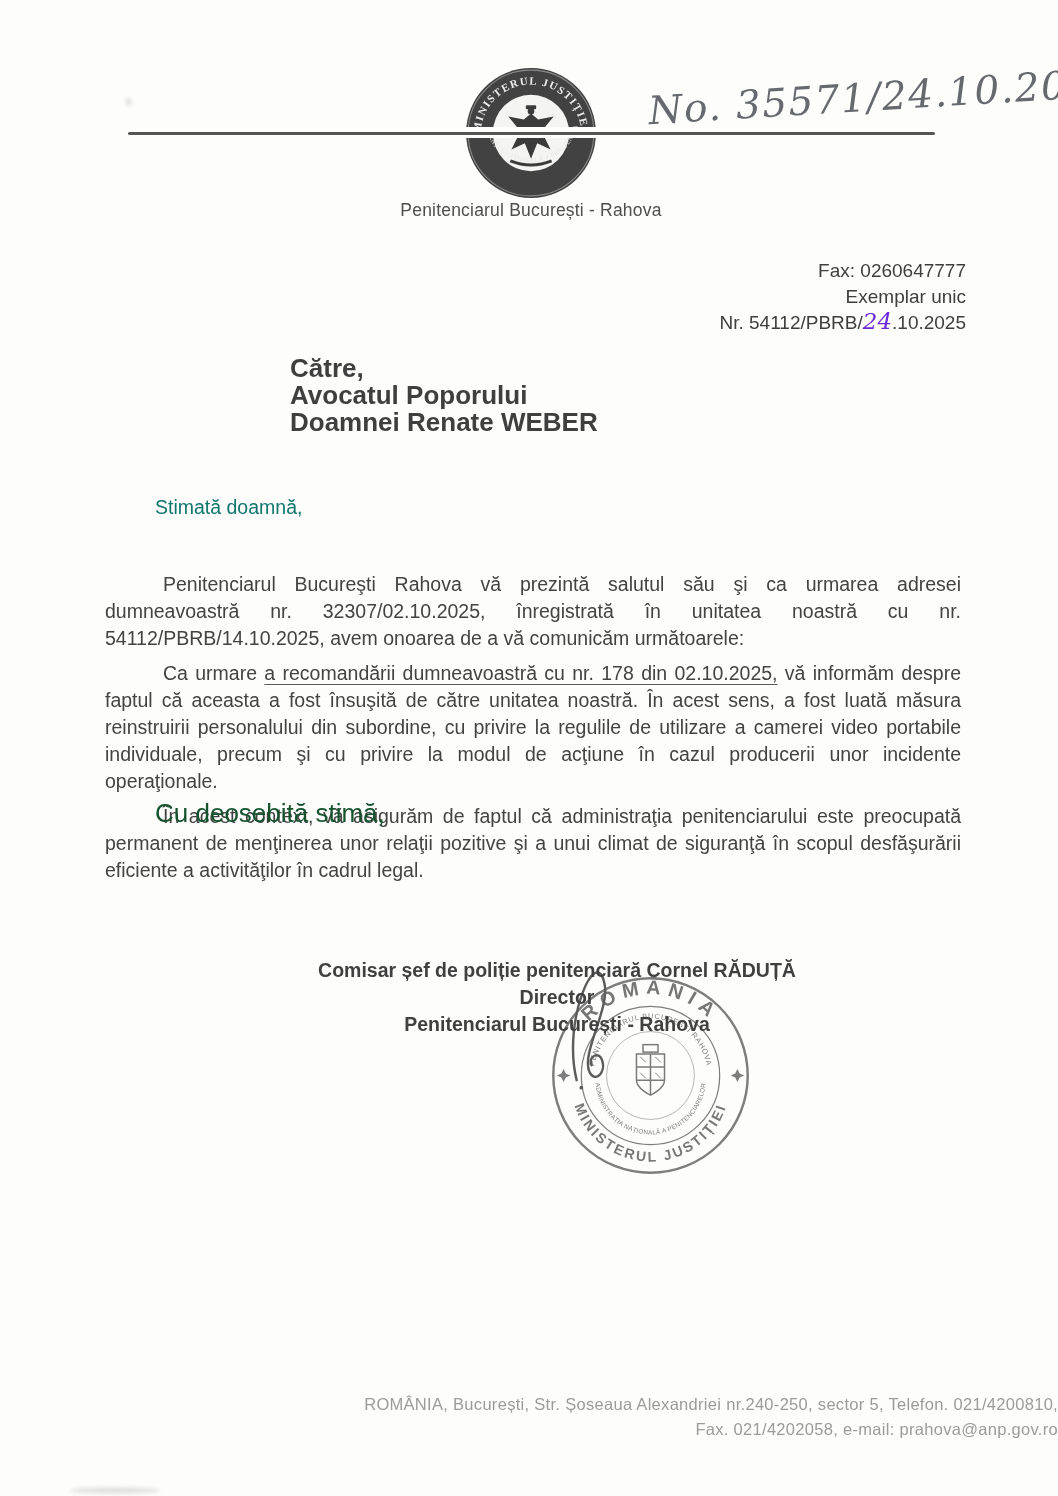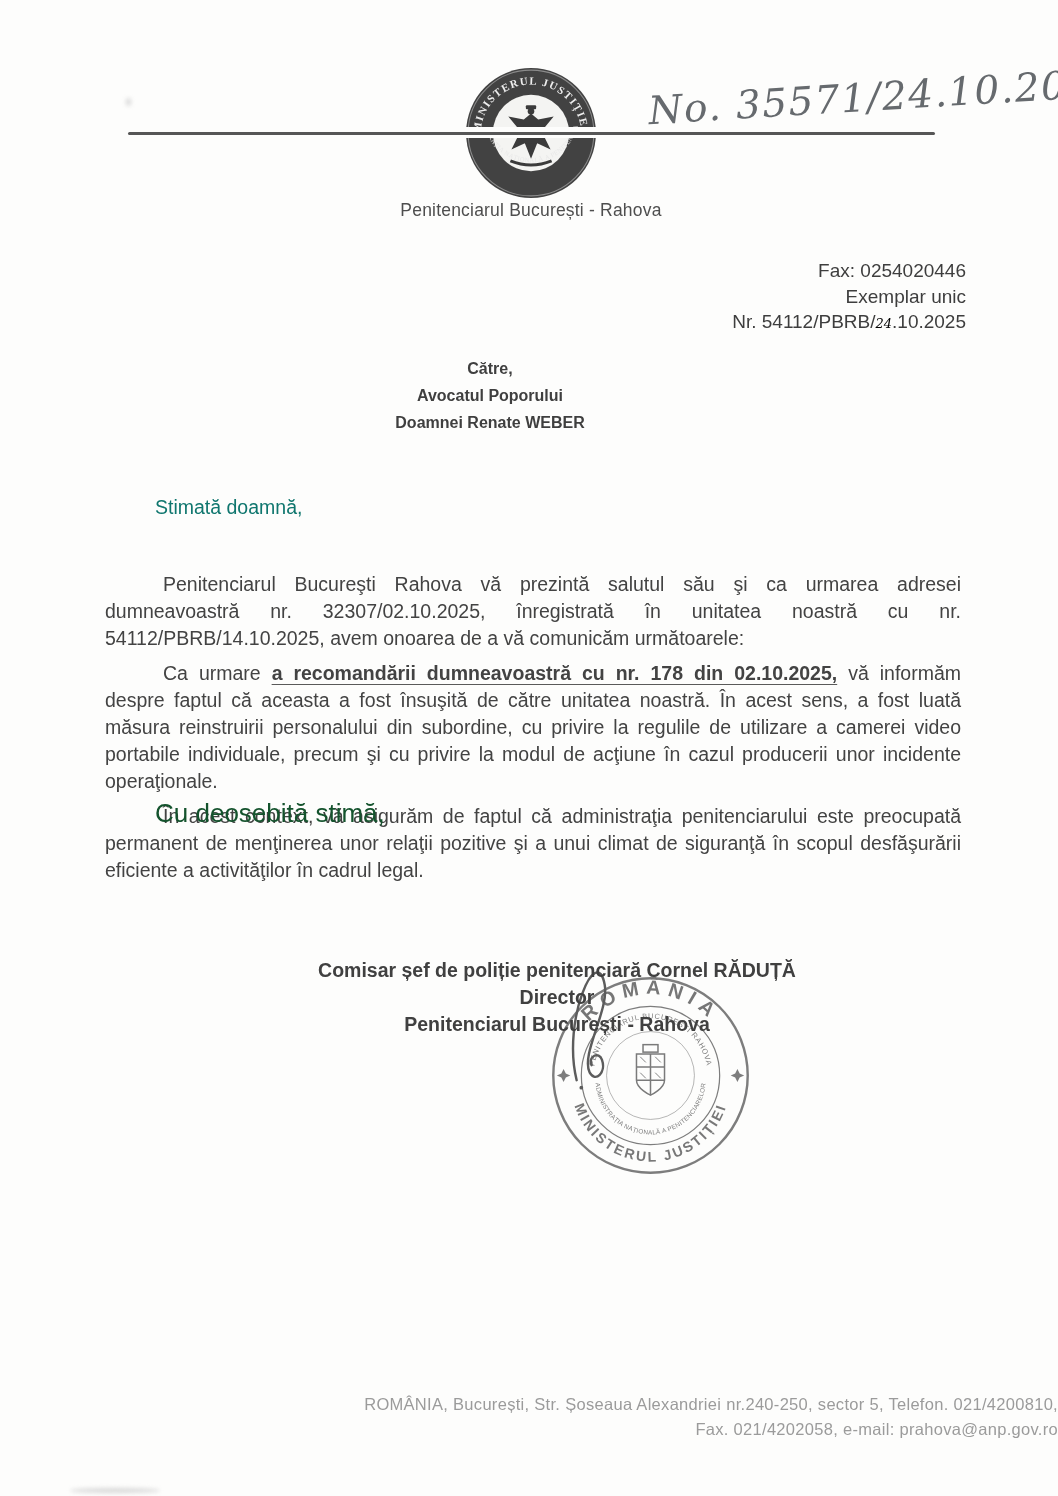--- a/index.html
+++ b/index.html
@@ -59,31 +59,31 @@
     position: absolute;
     top: 258px; right: 92px;
     text-align: right;
     font-size: 19px;
     line-height: 25.5px;
     color: #3e3e3e;
   }
   .hand-inline {
     font-family: "DejaVu Serif", serif;
     font-style: italic;
-    color: #000000;
-    font-size: 13px;
+    color: #6d28d9;
+    font-size: 23px;
   }
 
   
   .recipient {
     position: absolute;
     top: 355px; left: 290px; width: 400px;
-    text-align: center;
+    text-align: left;
     font-weight: bold;
-    font-size: 16px;
+    font-size: 26px;
     line-height: 27px;
     color: #3f3f3f;
   }
 
   
   .salutation {
     position: absolute;
     top: 496px; left: 155px;
     font-size: 19.5px;
     color: #0f766e;
@@ -94,21 +94,20 @@
     font-size: 19.5px;
     line-height: 27px;
     text-align: justify;
     color: #434343;
   }
   .body-text p { margin: 8px; text-indent: 58px; }
   .underlined {
     text-decoration: underline;
     text-decoration-color: #5a5a5a;
     text-underline-offset: 4px;
-    font-weight: bold;
   }
   .closing {
     position: absolute;
     top: 798px; left: 155px;
     font-size: 26px;
     color: #14532d;
   }
 
   
   .signature-block {
@@ -176,21 +175,21 @@
 
   <div class="rule-band">
     <div class="rule"></div>
   </div>
 
   <div class="seal-caption">Penitenciarul București - Rahova</div>
 
   <div class="hand-note">No. 35571/24.10.2025</div>
 
   <div class="info-block">
-    <div>Fax: 0254020446</div>
+    <div>Fax: 0260647777</div>
     <div>Exemplar unic</div>
     <div><span>Nr. 54112/PBRB/</span><span class="hand-inline">24</span><span>.10.2025</span></div>
   </div>
 
   <div class="recipient">
     <div>Către,</div>
     <div>Avocatul Poporului</div>
     <div>Doamnei Renate WEBER</div>
   </div>
 

